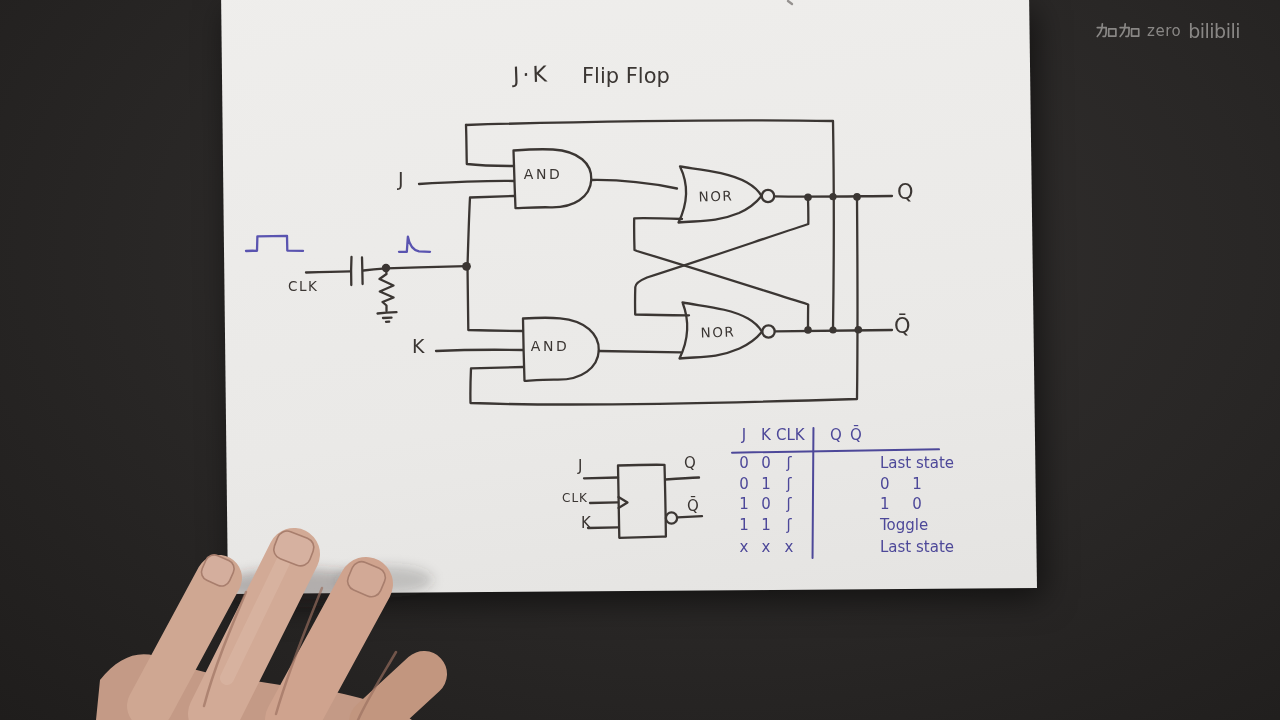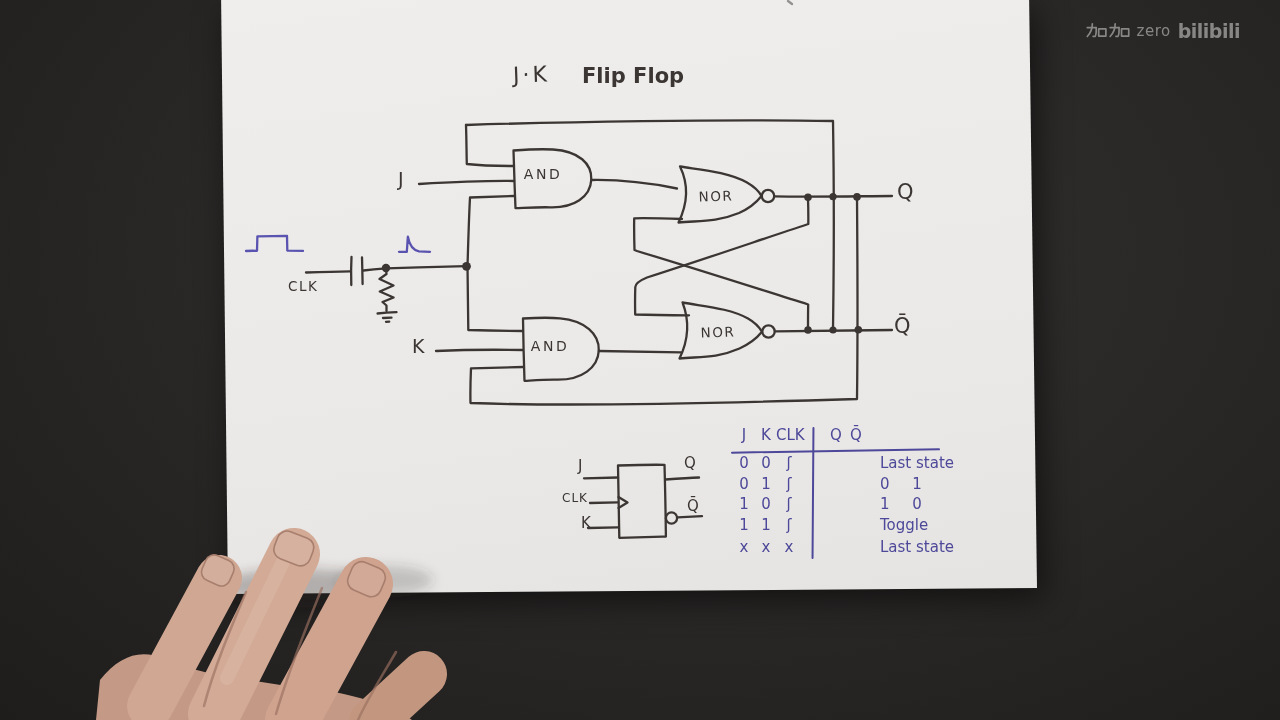--- a/index.html
+++ b/index.html
@@ -25,21 +25,21 @@
   .res2{left:182px;width:20px;text-align:center;}
   .rh{top:4px}.r0{top:32px}.r1{top:53px}.r2{top:73px}.r3{top:94px}.r4{top:116px}
   .tt-div{position:absolute;left:87px;top:3px;width:2px;height:132px;background:#4d4899;
           border-radius:2px;transform:rotate(0.4deg);}
   .tt-ul{position:absolute;left:6px;top:26px;width:209px;height:2px;background:#4d4899;
          border-radius:2px;transform:rotate(-0.9deg);}
   
   .wm{position:absolute;top:20px;right:40px;display:flex;align-items:center;gap:7px;
       color:#9a9896;opacity:.85;}
   .wm .zero{font-size:15px;letter-spacing:.5px;}
-  .wm .logo{font-size:19px;font-weight:700;letter-spacing:-.5px;}
+  .wm .logo{font-size:19px;font-weight:400;letter-spacing:-.5px;}
 </style>
 </head>
 <body>
 
 <div id="stage">
 
   <div class="paper-wrap">
     <div class="paper"></div>
   </div>
 
@@ -138,21 +138,21 @@
       </g>
       <g stroke="#a87e6d" stroke-width="1.6">
         <rect x="203" y="557" width="30" height="27" rx="9" fill="#d4ae9d" transform="rotate(24 218 570)"></rect>
         <rect x="275" y="534" width="38" height="29" rx="10" fill="#d6b1a0" transform="rotate(21 294 548)"></rect>
         <rect x="349" y="564" width="35" height="30" rx="10" fill="#d2a996" transform="rotate(23 366 579)"></rect>
       </g>
     </g>
   </svg>
 
   <span class="label tilt" style="left:513px;top:64px;font-size:22px;letter-spacing:3px;">J·K</span>
-  <span class="label" style="left:582px;top:66px;font-size:21px;font-weight:bold;">Flip Flop</span>
+  <span class="label" style="left:582px;top:66px;font-size:21px;">Flip Flop</span>
 
   <span class="label" style="left:398px;top:170px;font-size:19px;">J</span>
   <span class="label" style="left:288px;top:280px;font-size:13.5px;letter-spacing:1.5px;">CLK</span>
   <span class="label" style="left:412px;top:337px;font-size:19px;">K</span>
   <span class="label" style="left:897px;top:182px;font-size:21px;">Q</span>
   <span class="label" style="left:894px;top:316px;font-size:21px;">Q̄</span>
 
   <span class="label center" style="left:518px;top:167px;width:50px;font-size:14px;letter-spacing:2.5px;">AND</span>
   <span class="label center tilt" style="left:694px;top:190px;width:44px;font-size:13.5px;letter-spacing:1.5px;">NOR</span>
   <span class="label center" style="left:525px;top:339px;width:50px;font-size:14px;letter-spacing:2.5px;">AND</span>

